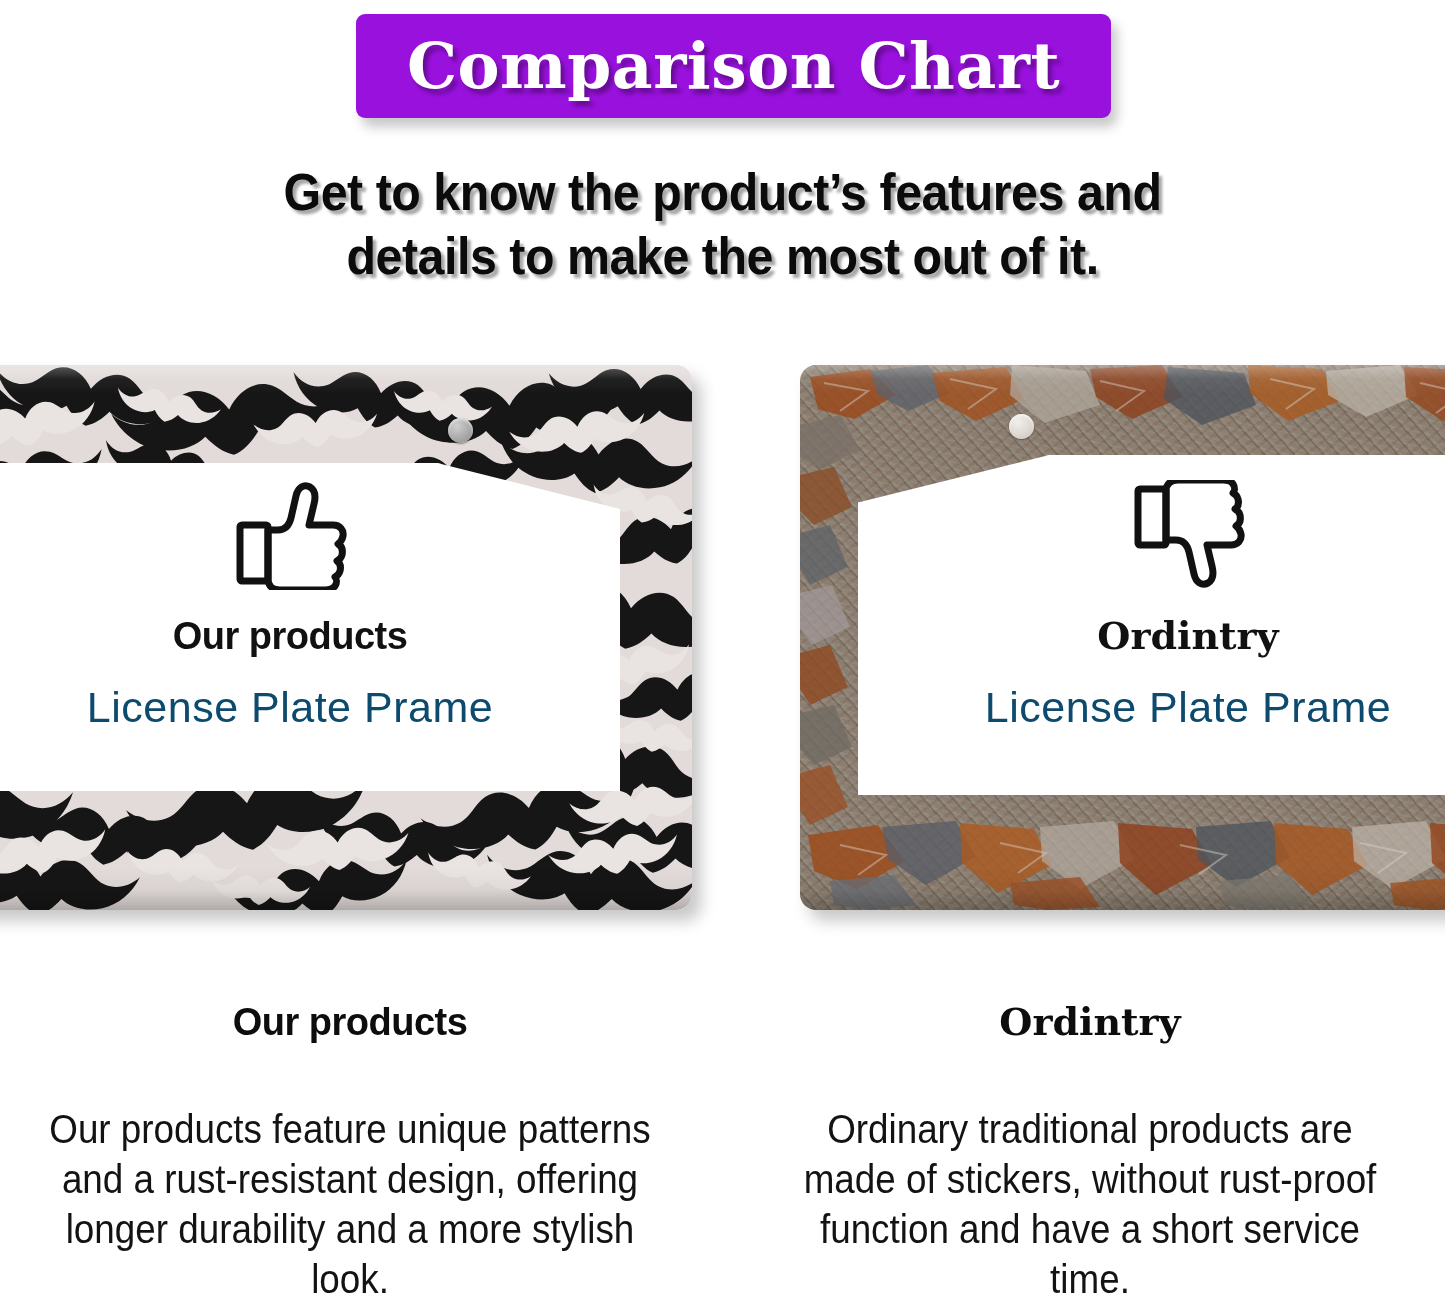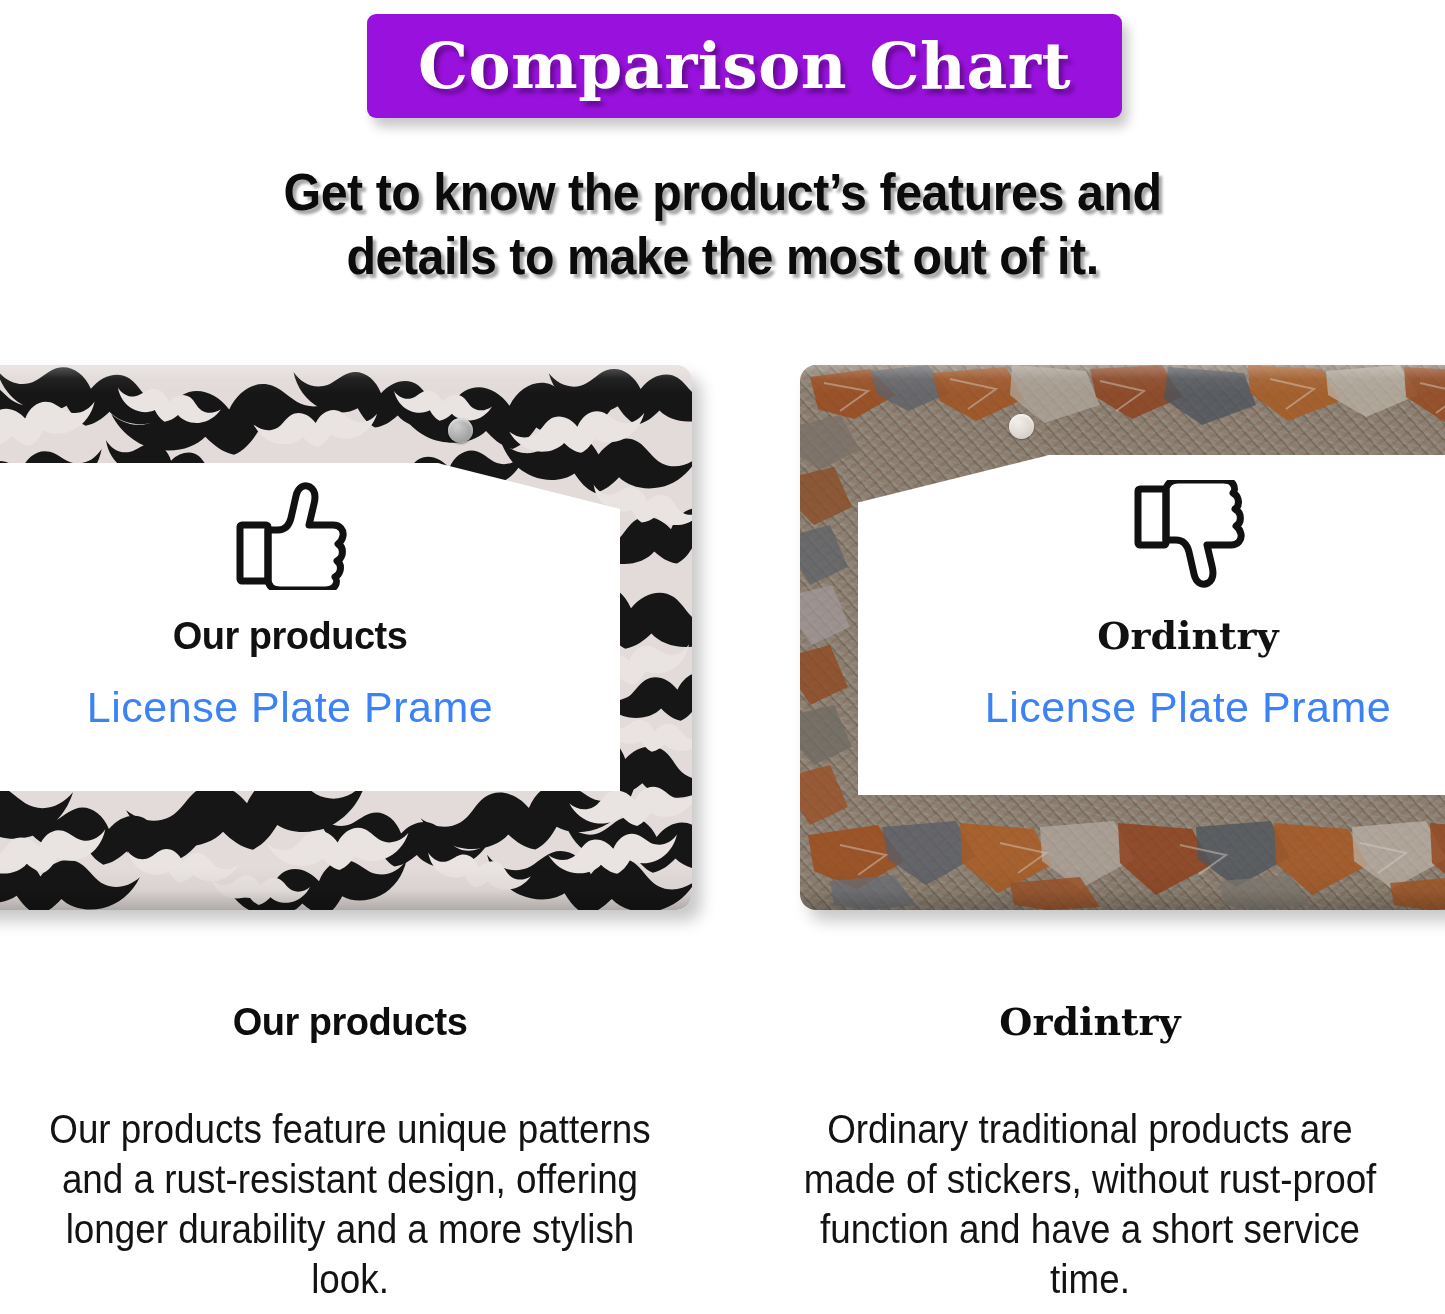--- a/index.html
+++ b/index.html
@@ -12,21 +12,21 @@
     height: 1314px;
     position: relative;
     overflow: hidden;
     font-family: "Liberation Sans", sans-serif;
     background: #ffffff;
   }
 
   
   #banner {
     position: absolute;
-    left: 367px;
+    left: 356px;
     top: 14px;
     width: 755px;
     height: 104px;
     background: #9911dd;
     border-radius: 9px;
     box-shadow: 6px 9px 12px rgba(0,0,0,0.22);
     display: flex;
     align-items: center;
     justify-content: center;
   }
@@ -191,21 +191,21 @@
     color: #111111;
   }
   .plate-title.sans { font-family: "Liberation Sans", sans-serif; font-weight: bold; letter-spacing: -0.5px; }
   .plate-title.serif { font-family: "DejaVu Serif", "Liberation Serif", serif; font-weight: bold; letter-spacing: 0px; }
   .plate-sub {
     margin-top: 28px;
     font-family: "Liberation Sans", sans-serif;
     font-weight: normal;
     font-size: 43px;
     line-height: 46px;
-    color: #3b82f6;
+    color: #0c4a6e;
     letter-spacing: 0.5px;
   }
 
   
   .bottom-col {
     position: absolute;
     top: 1000px;
     text-align: center;
   }
   #bottom-left  { left: 20px;  width: 660px; }

